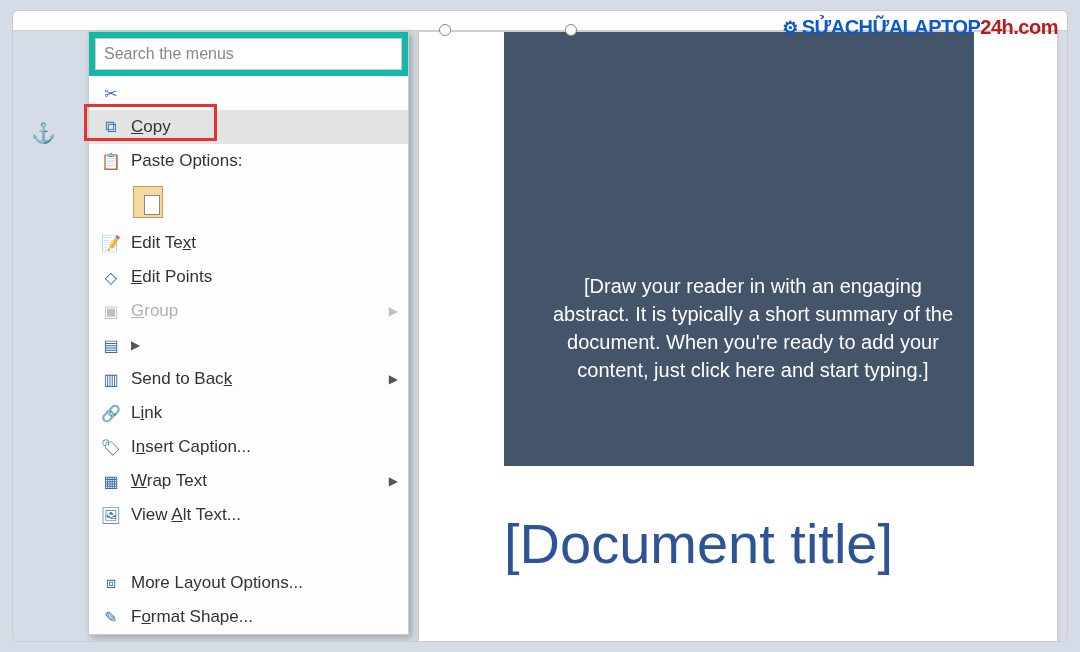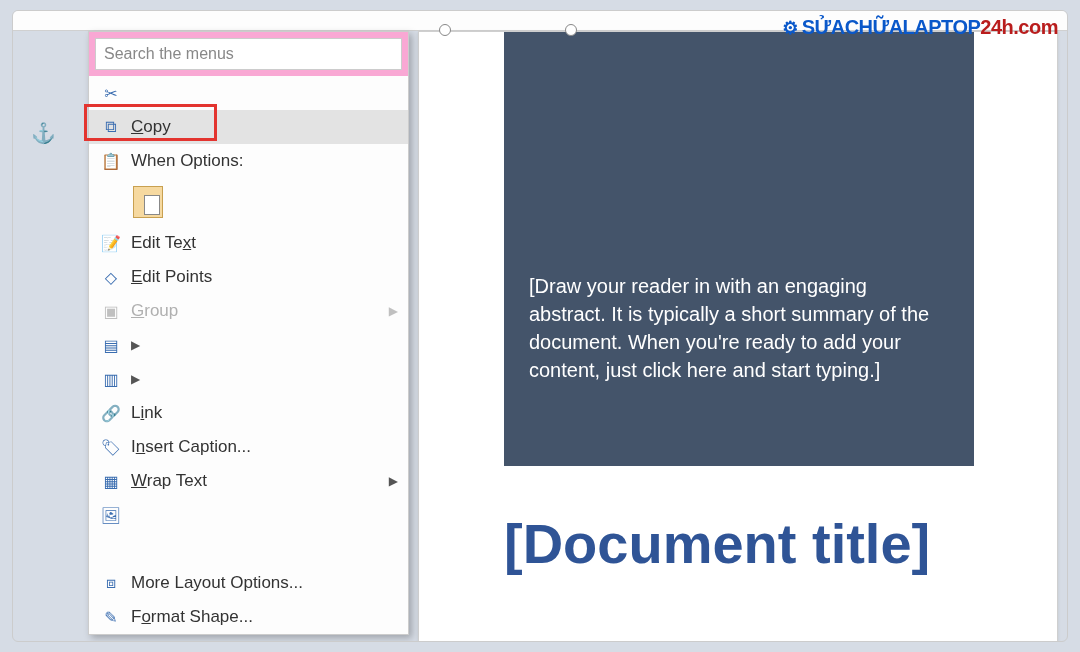--- a/index.html
+++ b/index.html
@@ -60,42 +60,43 @@
     position: absolute;
     width: 12px;
     height: 12px;
     background: #fff;
     border: 1px solid #888;
     border-radius: 50%;
     z-index: 3;
   }
   .abstract-text {
     position: absolute;
-    left: 110px;
+    left: 124px;
     top: 240px;
     width: 420px;
     color: #ffffff;
     font-size: 20px;
+    text-align: center;
     line-height: 1.4;
   }
   .doc-title {
     position: absolute;
     left: 85px;
     top: 480px;
     font-size: 56px;
     color: #2f5496;
-    font-weight: 700;
+    font-weight: 400;
     line-height: 1.15;
   }
   .context-menu {
     position: absolute;
     left: 75px;
     top: 20px;
     width: 321px;
-    background: #f9a8d4;
+    background: #14b8a6;
     border: 1px solid #cccccc;
     box-shadow: 3px 3px 7px rgba(0,0,0,0.25);
     font-size: 17px;
     color: #333;
     z-index: 10;
   }
   .search-box {
     margin: 6px;
     padding: 6px 8px;
     border: 1px solid #ccc;
@@ -208,21 +209,21 @@
       <span class="menu-icon">✂</span>
     </div>
 
     <div class="menu-item highlighted">
       <span class="menu-icon">⧉</span>
       <span class="menu-label"><u class="ak">C</u>opy</span>
     </div>
 
     <div class="menu-item" style="cursor:default;">
       <span class="menu-icon">📋</span>
-      <span class="menu-label">When Options:</span>
+      <span class="menu-label">Paste Options:</span>
     </div>
     <div class="paste-row">
       <div class="paste-thumb"></div>
     </div>
 
     <div class="menu-item">
       <span class="menu-icon">📝</span>
       <span class="menu-label">Edit Te<u class="ak">x</u>t</span>
     </div>
 
@@ -237,20 +238,21 @@
       <span class="submenu-arrow dimmed">▶</span>
     </div>
 
     <div class="menu-item">
       <span class="menu-icon">▤</span>
       <span class="submenu-arrow">▶</span>
     </div>
 
     <div class="menu-item">
       <span class="menu-icon">▥</span>
+      <span class="menu-label">Send to Bac<u class="ak">k</u></span>
       <span class="submenu-arrow">▶</span>
     </div>
 
     <div class="menu-item">
       <span class="menu-icon">🔗</span>
       <span class="menu-label">L<u class="ak">i</u>nk</span>
     </div>
 
     <div class="menu-item">
       <span class="menu-icon">🏷</span>
@@ -258,20 +260,21 @@
     </div>
 
     <div class="menu-item">
       <span class="menu-icon">▦</span>
       <span class="menu-label"><u class="ak">W</u>rap Text</span>
       <span class="submenu-arrow">▶</span>
     </div>
 
     <div class="menu-item">
       <span class="menu-icon">🖼</span>
+      <span class="menu-label">View <u class="ak">A</u>lt Text...</span>
     </div>
 
     <div class="menu-item">
       <span class="menu-icon"></span>
     </div>
 
     <div class="menu-item">
       <span class="menu-icon">⧈</span>
       <span class="menu-label">More Layout Options...</span>
     </div>

